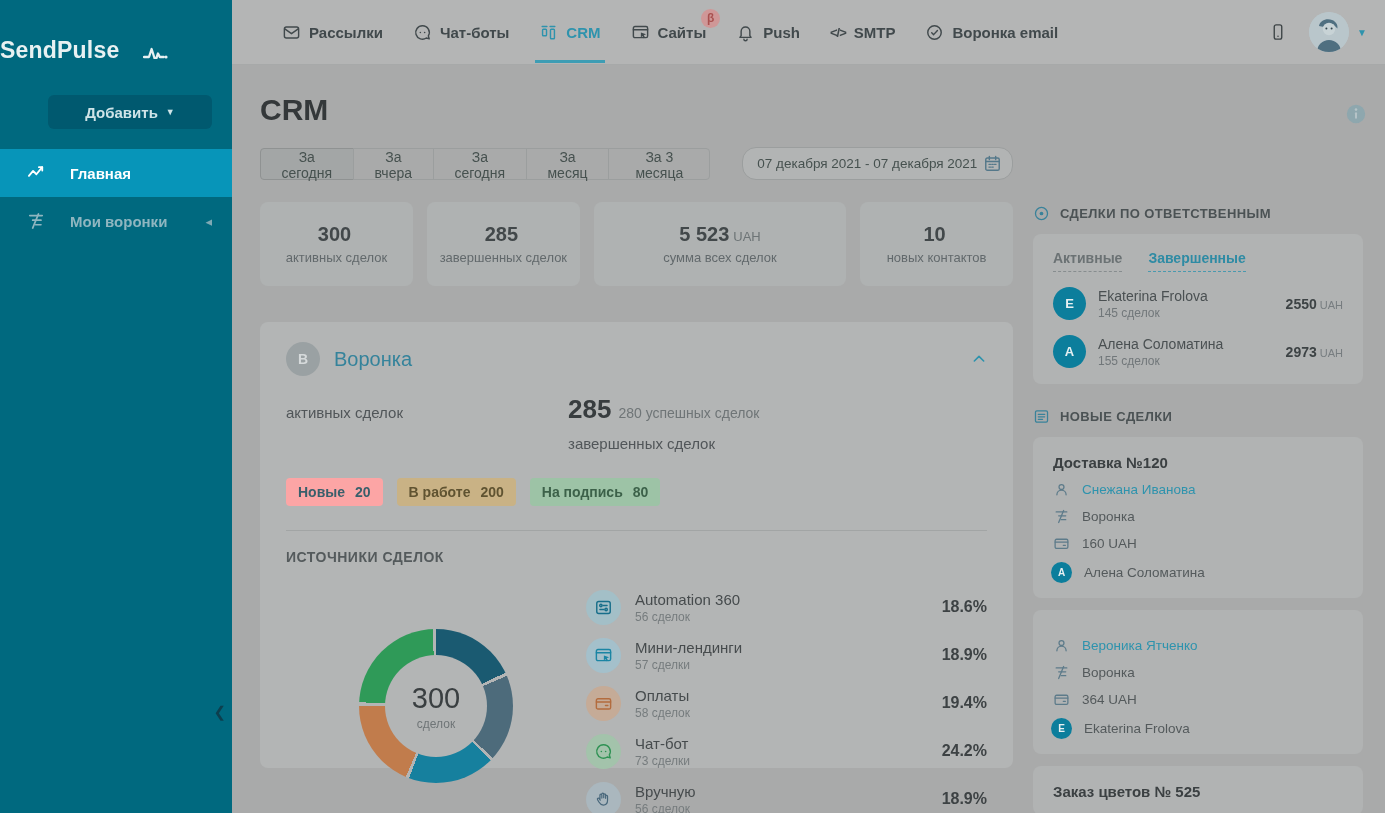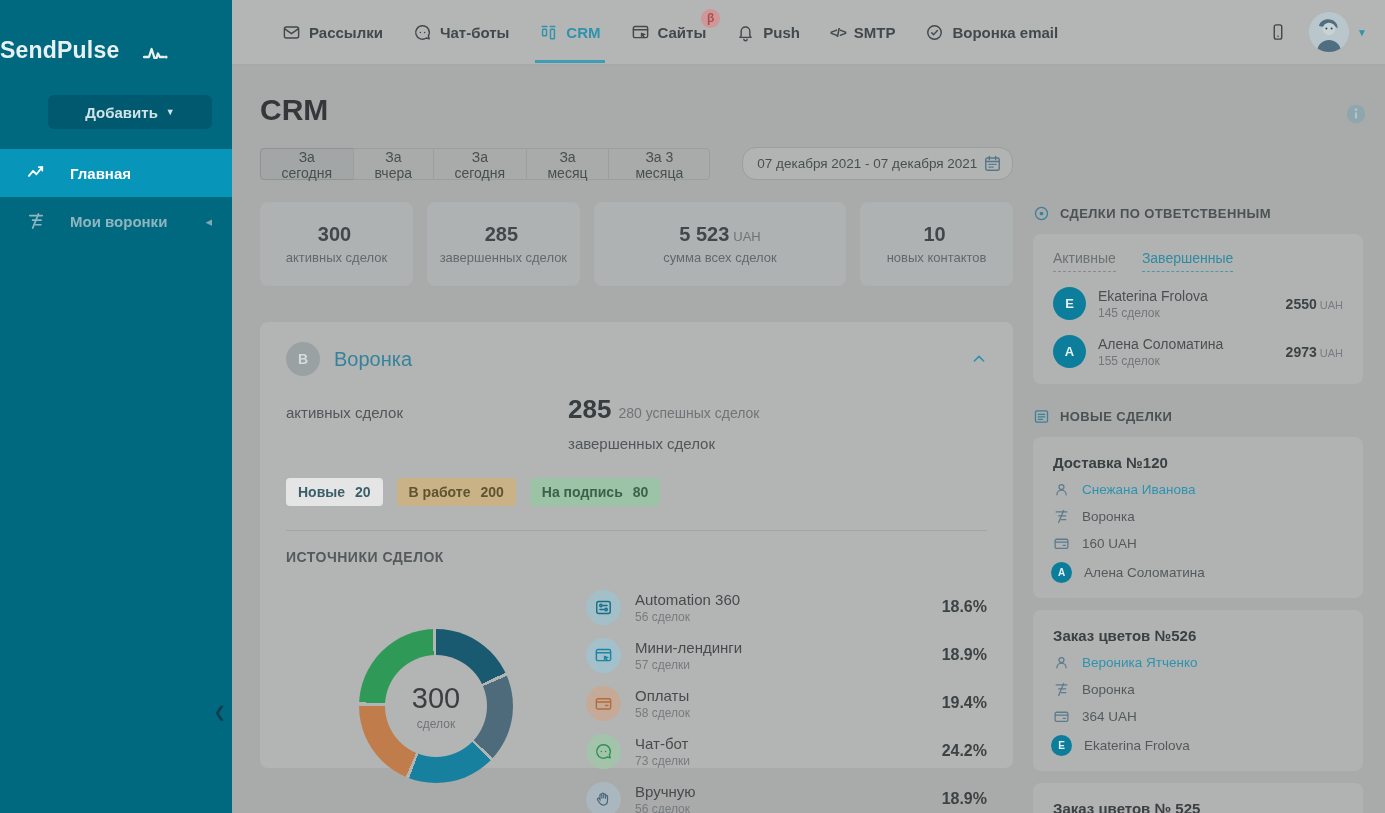--- a/index.html
+++ b/index.html
@@ -74,21 +74,21 @@
   .fp-avatar{width:34px;height:34px;border-radius:50%;background:#9aa1a3;color:#d6dadb;font-size:14px;font-weight:bold;display:flex;align-items:center;justify-content:center}
   .fp-title{font-size:20px;color:#35839b;cursor:pointer}
   .fp-collapse{margin-left:auto;color:var(--accent);cursor:pointer}
   .fp-numbers{display:flex;margin-top:18px}
   .fp-numcol{width:282px}
   .fp-big{font-size:26px;font-weight:bold;color:#383d3f}
   .fp-extra{font-size:14px;color:#6f7577;margin-left:7px}
   .fp-sub{font-size:15px;color:#515659;margin-top:10px}
   .fp-tags{display:flex;gap:14px;margin-top:26px}
   .tag{display:flex;align-items:center;gap:10px;border-radius:4px;padding:6px 12px;font-size:14px;font-weight:bold}
-  .tag-new{background:#e5e5e5;color:#395f6b}
+  .tag-new{background:#fca5a5;color:#395f6b}
   .tag-progress{background:#c9b285;color:#5f5331}
   .tag-sign{background:#9dc3a6;color:#3c6149}
   .fp-divider{border:none;border-top:1px solid var(--line);margin:24px 0 18px}
   .sources-title{font-size:14px;font-weight:bold;color:#545a5c;letter-spacing:.5px}
 
   .sources-wrap{display:flex;margin-top:16px}
   .donut-box{width:300px;display:flex;align-items:center;justify-content:center;padding-top:8px}
   .donut{position:relative;width:154px;height:154px;border-radius:50%}
   .donut-hole{position:absolute;left:26px;top:26px;width:102px;height:102px;border-radius:50%;background:var(--panel);
         display:flex;flex-direction:column;align-items:center;justify-content:center}
@@ -107,21 +107,21 @@
 4b4d;color:#464b4d}
   .src-count{font-size:12px;color:#767c7e;margin-top:2px}
   .src-pct{margin-left:auto;font-size:16px;font-weight:bold;color:#3d4244}
 
   
   .right-col{width:330px;flex:0 0 330px;margin-left:20px;padding-top:112px}
   .rc-heading{display:flex;align-items:center;gap:10px;font-size:13px;font-weight:bold;color:#4b5254;letter-spacing:.4px}
   .rc-heading .hic{color:#39829a}
   .rc-card{background:var(--card);border-radius:8px;margin-top:12px;padding:16px 20px}
   .tabs{display:flex;gap:26px}
-  .tab{font-size:14px;font-weight:normal;padding-bottom:5px;cursor:pointer}
+  .tab{font-size:14px;font-weight:bold;padding-bottom:5px;cursor:pointer}
   .tab-inactive{color:#6b7274;border-bottom:1px dashed #878d8f}
   .tab-active{color:#2e8ba4;border-bottom:1px dashed #4a99ae}
   .resp-row{display:flex;align-items:center;gap:12px;margin-top:15px}
   .resp-avatar{width:33px;height:33px;border-radius:50%;background:#0c7e9c;color:#e7f0f2;font-size:13px;font-weight:bold;display:flex;align-items:center;justify-content:center}
   .resp-name{font-size:14px;color:#4a5052}
   .resp-deals{font-size:12px;color:#71777a;margin-top:2px}
   .resp-val{margin-left:auto;font-size:14px;font-weight:bold;color:#3d4345}
   .resp-cur{font-size:11px;font-weight:normal;color:#777d80;margin-left:3px}
   .nd-heading{margin-top:24px}
   .deal-card{background:var(--card);border-radius:8px;margin-top:12px;padding:17px 20px 15px}
@@ -479,21 +479,20 @@
             </svg>
           <span>160 UAH</span>
         </div>
         <div class="deal-row">
           <span class="mini-avatar">A</span>
           <span>Алена Соломатина</span>
         </div>
       </div>
 
       <div class="deal-card">
-        <div class="deal-title">Заказ цветов №526</div>
         <div class="deal-row">
           <svg class="dic" viewBox="0 0 24 24">
               <circle cx="12" cy="8.5" r="3.5" class="ic"></circle>
               <path d="M5.5 19.5a6.5 6.5 0 0 1 13 0" class="ic"></path>
             </svg>
           <span class="deal-link">Вероника Ятченко</span>
         </div>
         <div class="deal-row">
           <svg class="dic" viewBox="0 0 24 24">
               <path d="M4.5 5.5h15M8 11h10M11.5 16.5h6.5" class="ic"></path>

